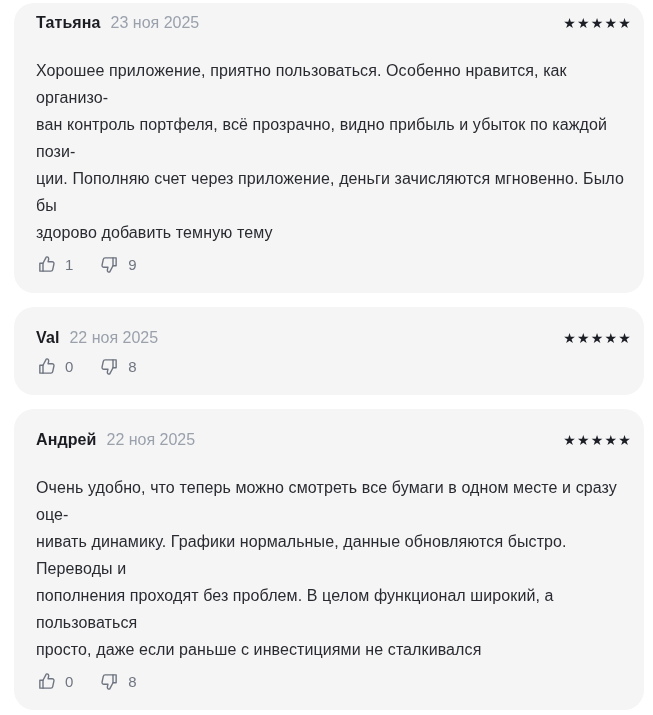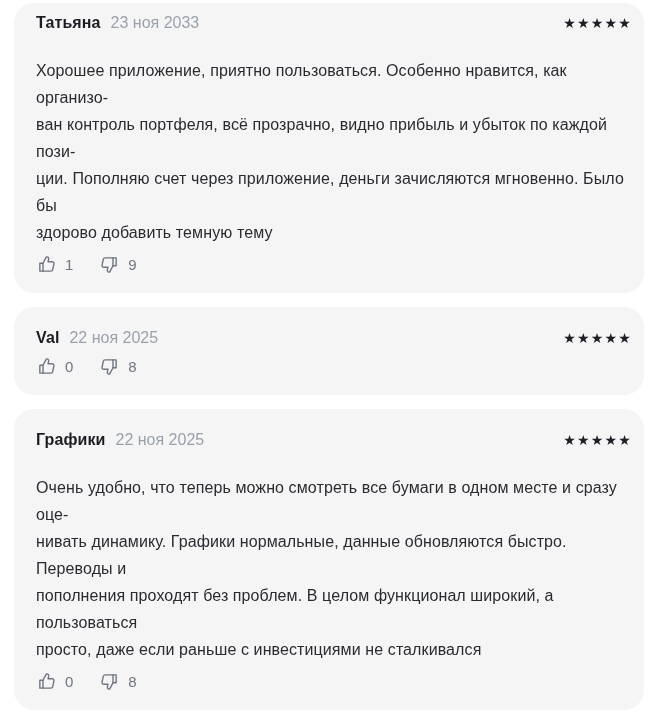--- a/index.html
+++ b/index.html
@@ -71,21 +71,21 @@
   .count{color:#6f7580;}
 </style>
 </head>
 <body>
 
 <div class="reviews">
 
   <article class="card first">
     <header class="card-head">
       <span class="author">Татьяна</span>
-      <span class="date">23 ноя 2033</span>
+      <span class="date">23 ноя 2025</span>
       <span class="stars">★★★★★</span>
     </header>
     <p class="review-text">Хорошее приложение, приятно пользоваться. Особенно нравится, как организо-
 ван контроль портфеля, всё прозрачно, видно прибыль и убыток по каждой пози-
 ции. Пополняю счет через приложение, деньги зачисляются мгновенно. Было бы
 здорово добавить темную тему</p>
     <footer class="card-foot">
       <button class="vote">
         <span class="icon">
           <svg viewBox="0 0 24 24" fill="none" stroke="currentColor" stroke-width="1.6" stroke-linecap="round" stroke-linejoin="round">
@@ -130,21 +130,21 @@
             <path d="M8 10.6H4.4v9h3.6"></path>
           </svg>
         </span>
         <span class="count">8</span>
       </button>
     </footer>
   </article>
 
   <article class="card">
     <header class="card-head">
-      <span class="author">Графики</span>
+      <span class="author">Андрей</span>
       <span class="date">22 ноя 2025</span>
       <span class="stars">★★★★★</span>
     </header>
     <p class="review-text">Очень удобно, что теперь можно смотреть все бумаги в одном месте и сразу оце-
 нивать динамику. Графики нормальные, данные обновляются быстро. Переводы и
 пополнения проходят без проблем. В целом функционал широкий, а пользоваться
 просто, даже если раньше с инвестициями не сталкивался</p>
     <footer class="card-foot">
       <button class="vote">
         <span class="icon">

